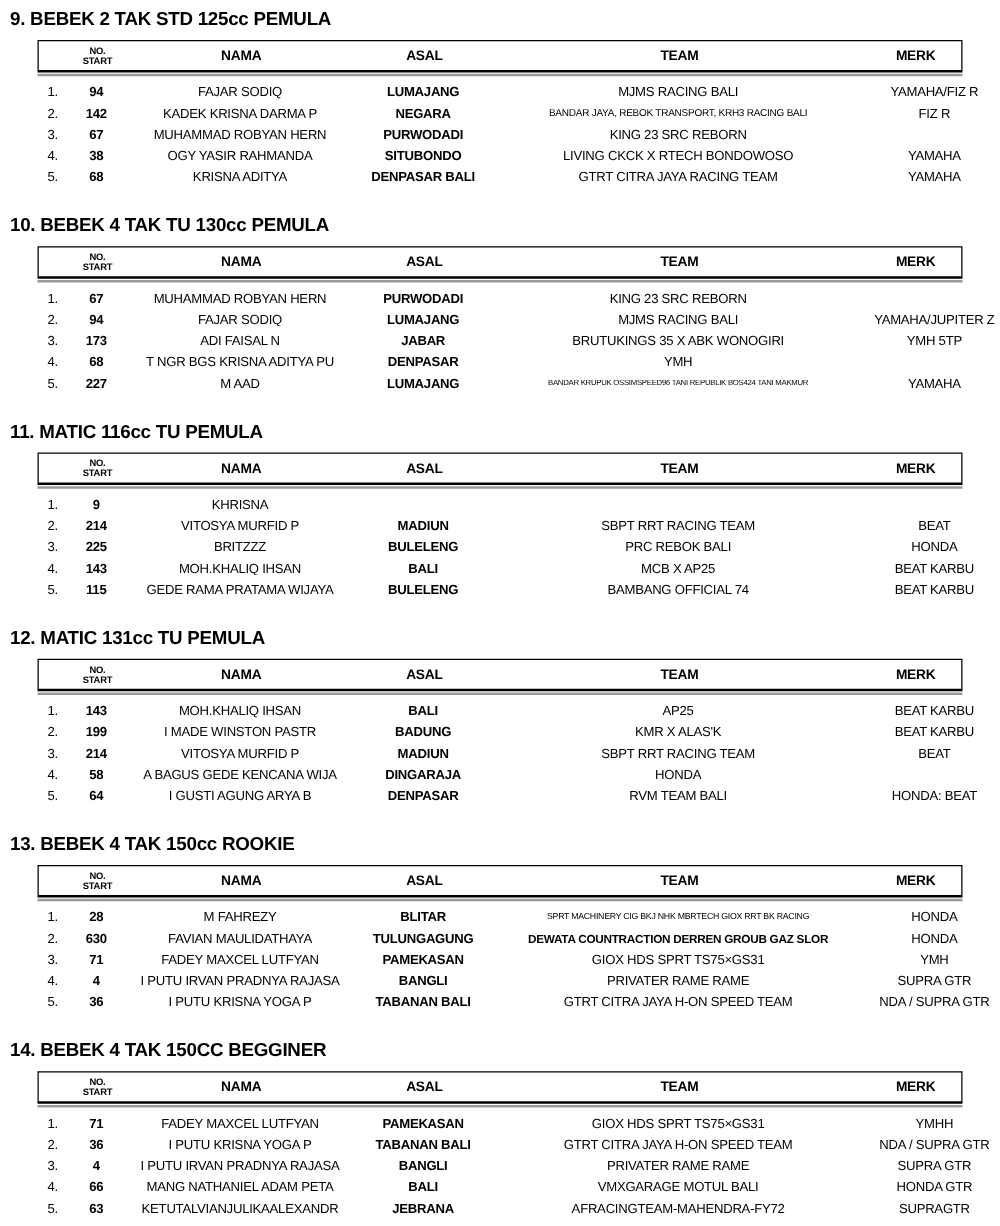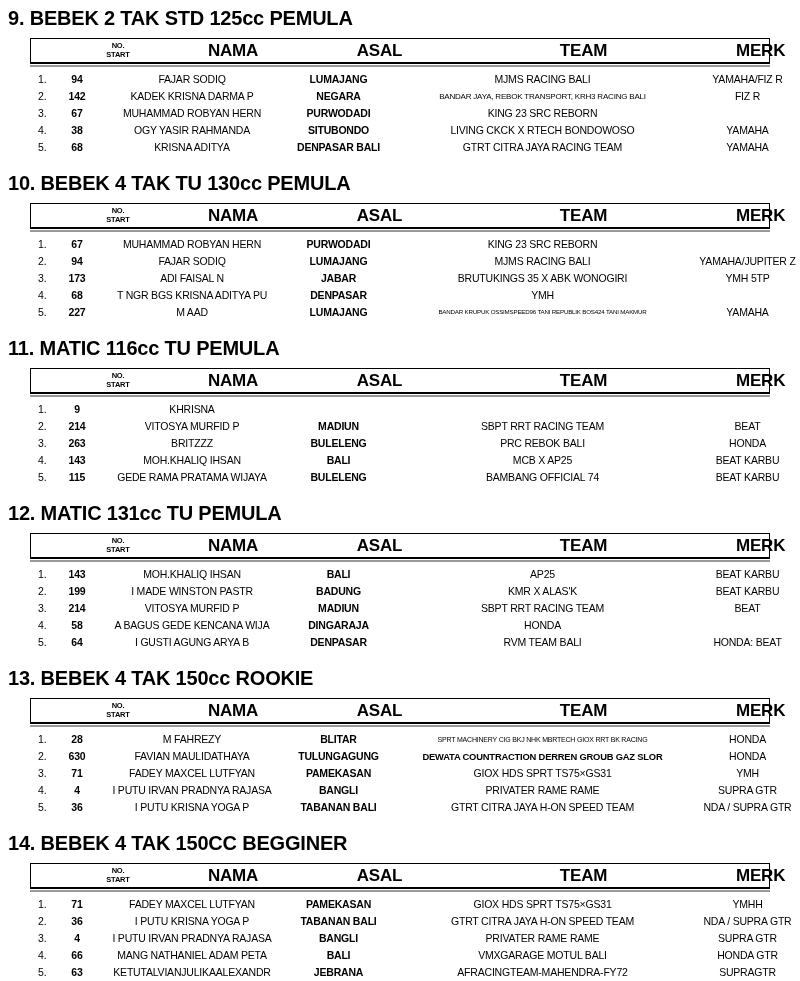--- a/index.html
+++ b/index.html
@@ -4,35 +4,34 @@
 <style>
   html, body { margin: 0; padding: 0; }
   body {
     width: 800px; height: 981px; overflow: hidden;
     background: #ffffff; color: #000;
     font-family: "Liberation Sans", sans-serif;
   }
   .page { padding-top: 7px; }
   .section { height: 144px; margin-bottom: 21px; }
   .title {
-    font-weight: bold; font-size: 20px; letter-spacing: -0.2px;
+    font-weight: bold; font-size: 15px; letter-spacing: -0.2px;
     padding-left: 8px; margin-bottom: 8px; line-height: 1.15;
     white-space: nowrap;
   }
   .thead {
     box-sizing: border-box;
     margin-left: 30px; width: 740px; height: 26px;
     border: 1px solid #000; border-bottom-width: 2px;
     display: grid;
     grid-template-columns: 27px 40px 190px 103px 305px 1fr;
     align-items: center;
-    padding-left: 40px;
   }
   .hc {
-    font-weight: bold; font-size: 17px; text-align: center;
+    font-weight: bold; font-size: 11px; text-align: center;
     letter-spacing: -0.2px; white-space: nowrap;
   }
   .hc-start { font-size: 7.5px; line-height: 1.1; }
   .underline {
     margin-left: 30px; width: 740px; height: 2px;
     background: #999; margin-top: 1px;
   }
   .rows { margin-top: 4px; }
   .row {
     display: grid;
@@ -198,21 +197,21 @@
         <div class="row">
           <div class="cell c-num">2.</div>
           <div class="cell c-start">214</div>
           <div class="cell c-nama">VITOSYA MURFID P</div>
           <div class="cell c-asal">MADIUN</div>
           <div class="cell c-team ts-normal">SBPT RRT RACING TEAM</div>
           <div class="cell c-merk">BEAT</div>
         </div>
         <div class="row">
           <div class="cell c-num">3.</div>
-          <div class="cell c-start">263</div>
+          <div class="cell c-start">225</div>
           <div class="cell c-nama">BRITZZZ</div>
           <div class="cell c-asal">BULELENG</div>
           <div class="cell c-team ts-normal">PRC REBOK BALI</div>
           <div class="cell c-merk">HONDA</div>
         </div>
         <div class="row">
           <div class="cell c-num">4.</div>
           <div class="cell c-start">143</div>
           <div class="cell c-nama">MOH.KHALIQ IHSAN</div>
           <div class="cell c-asal">BALI</div>

